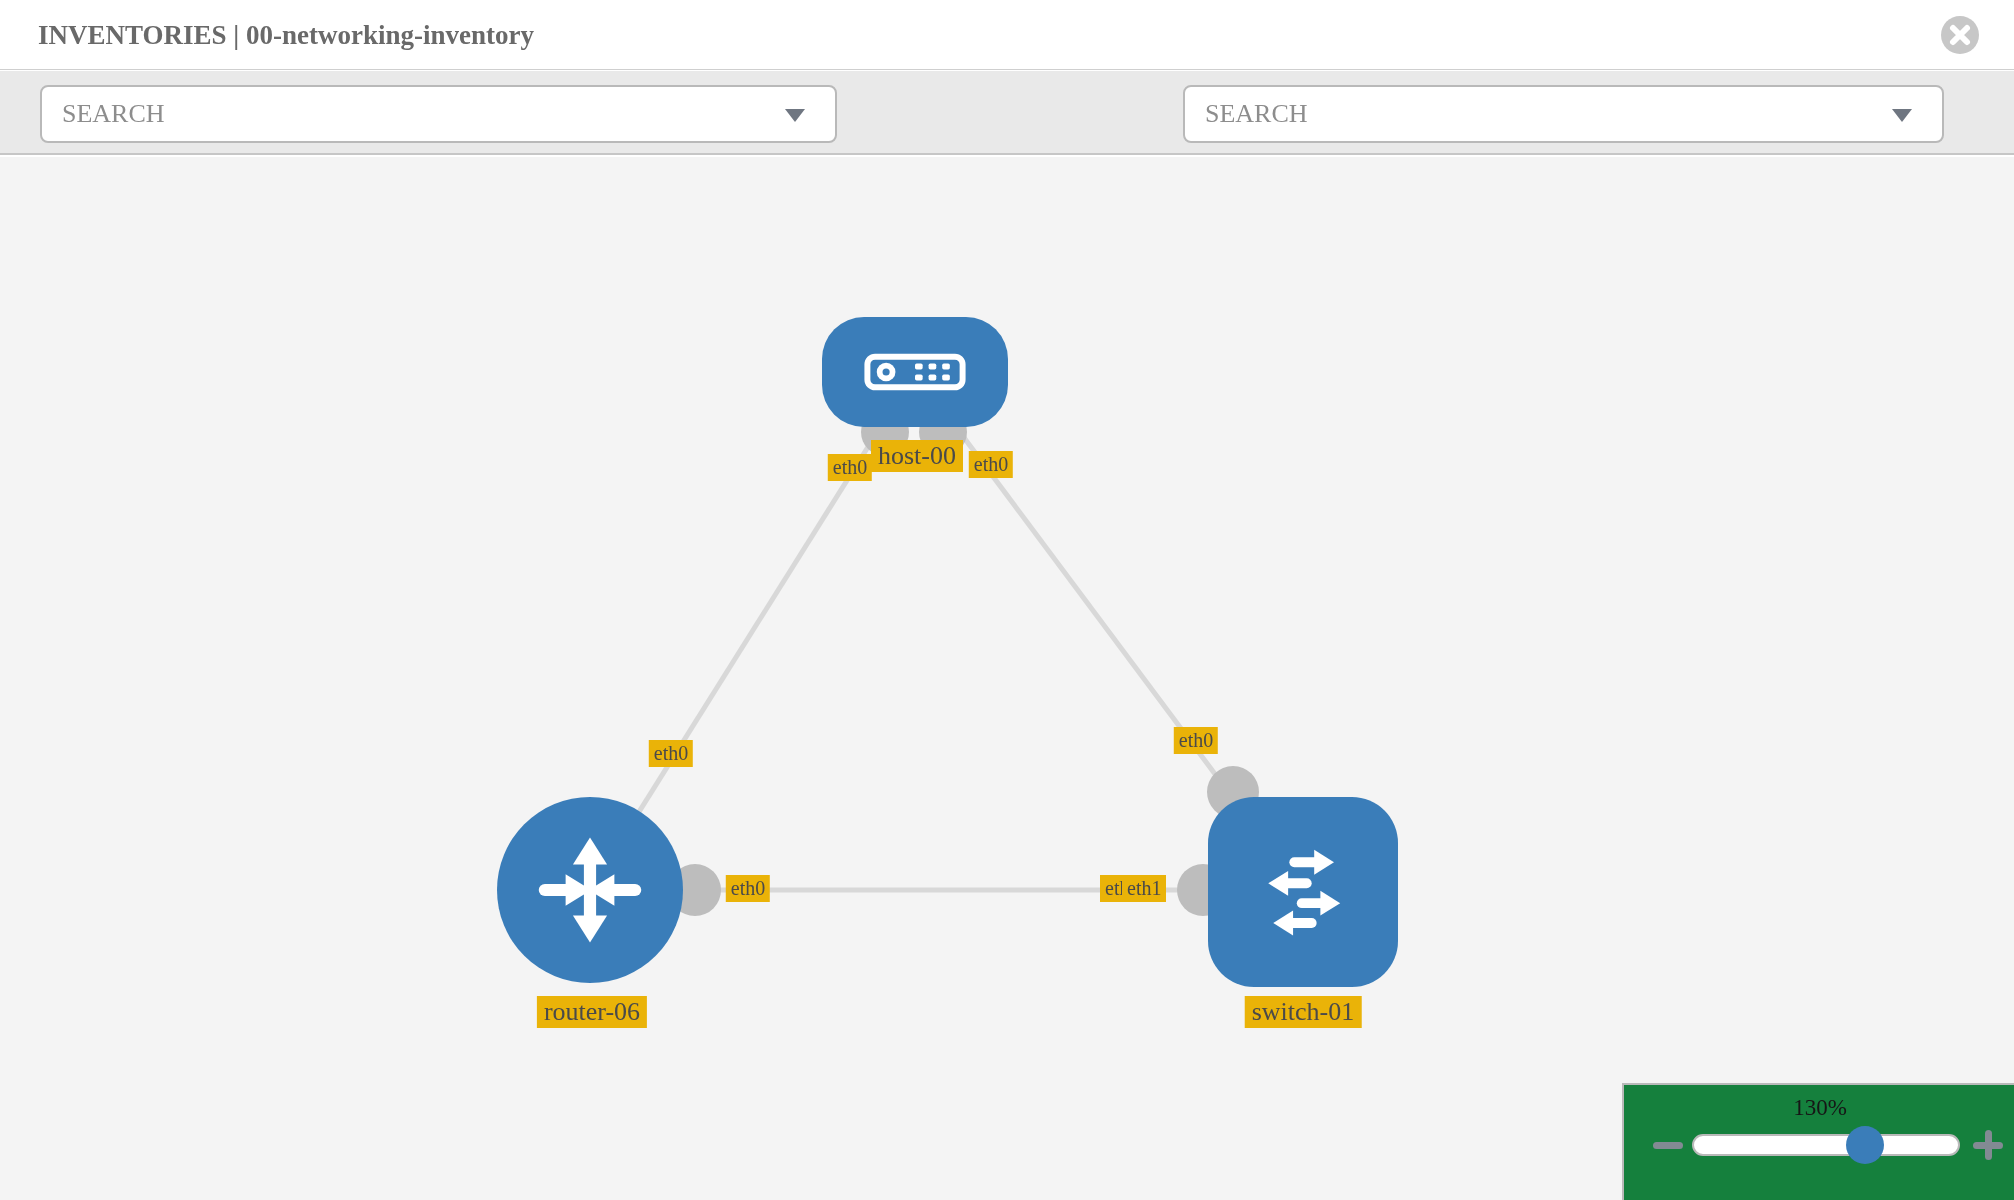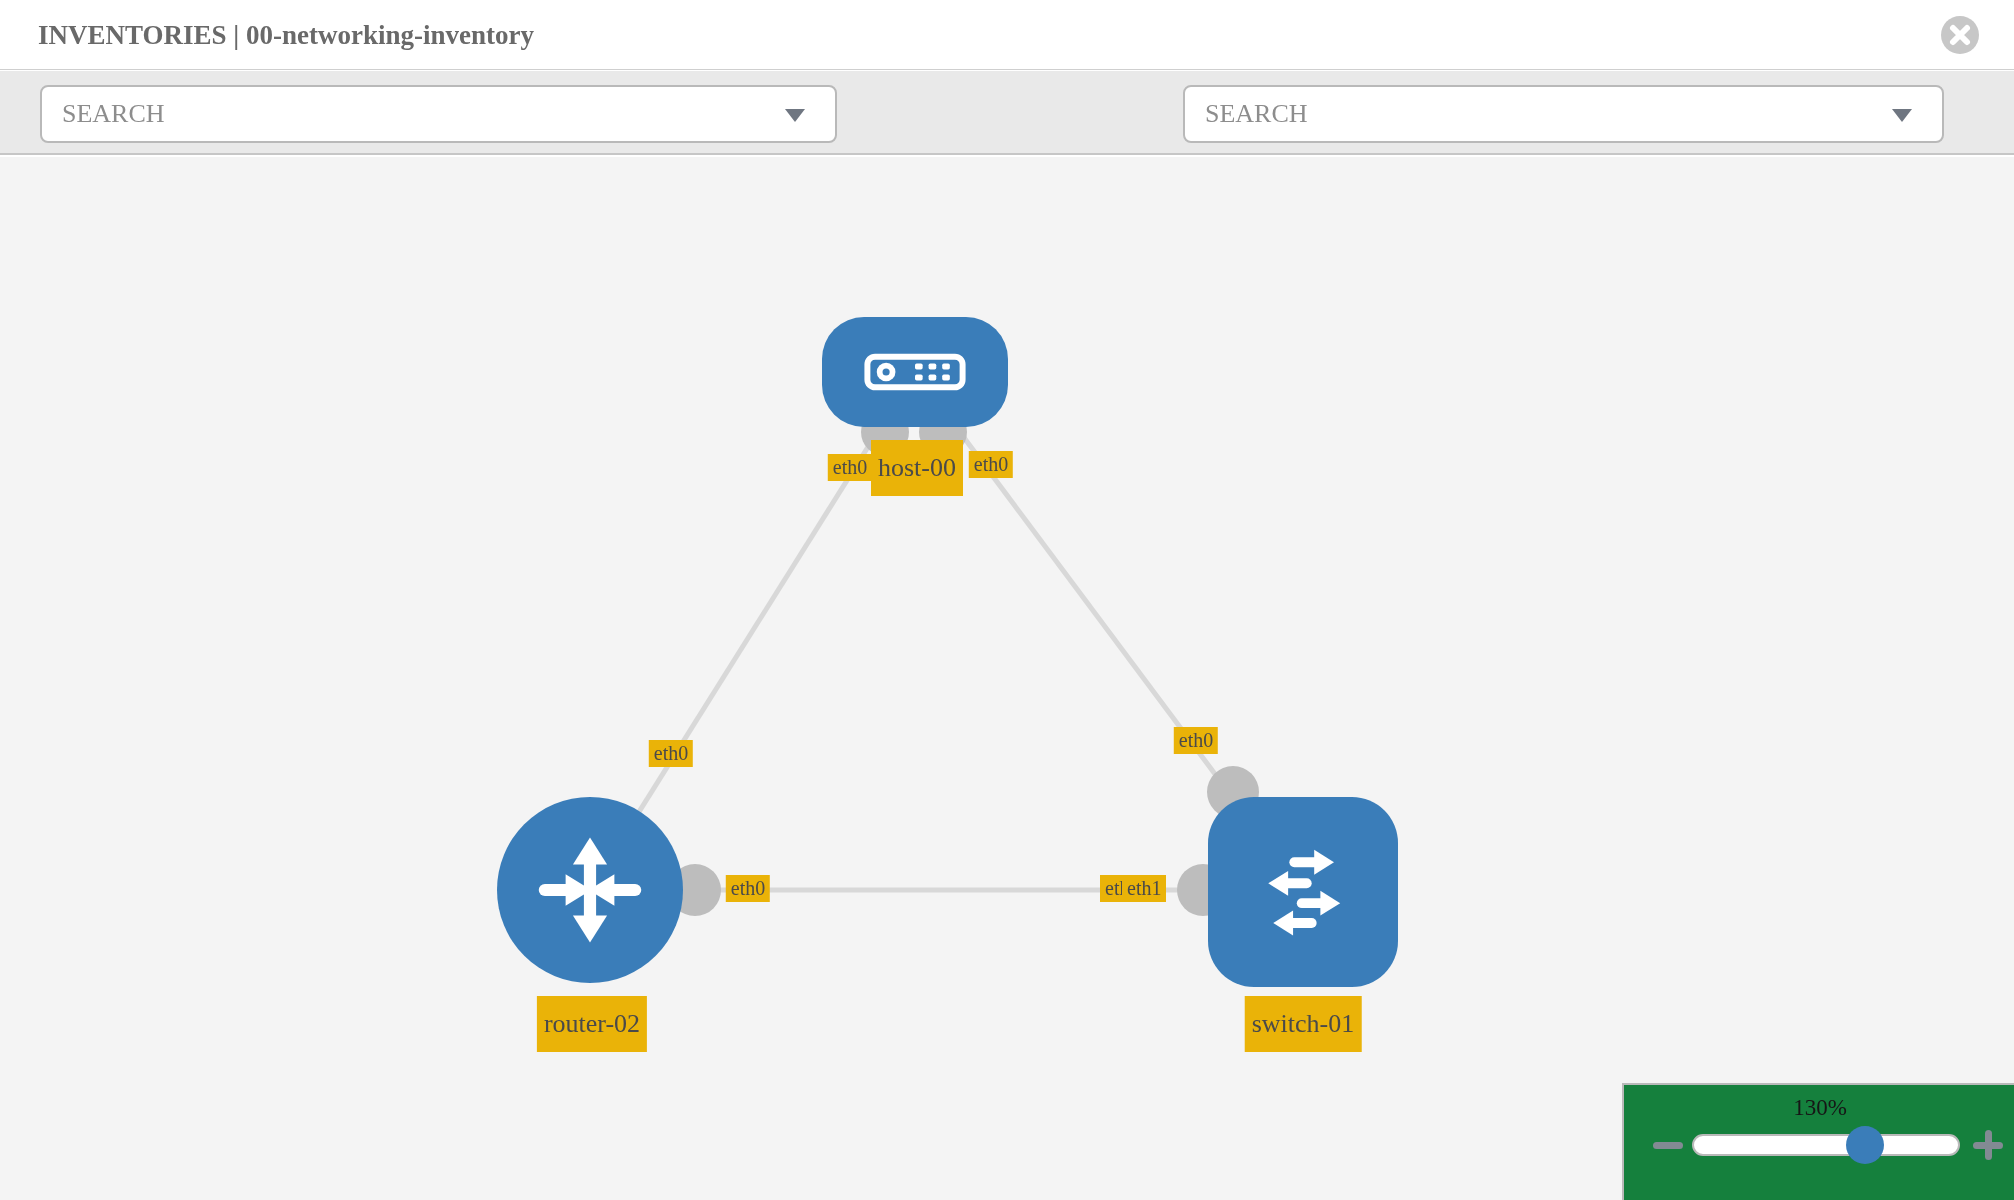--- a/index.html
+++ b/index.html
@@ -40,21 +40,21 @@
   .links-layer{position:absolute;left:0;top:0;width:2014px;height:1200px;z-index:1;pointer-events:none;}
   .links-layer .link{stroke:var(--link-gray);stroke-width:5;}
   .links-layer .endpoint{fill:var(--endpoint-gray);}
 
   .node{position:absolute;z-index:2;background:var(--node-blue);display:flex;align-items:center;justify-content:center;cursor:pointer;}
   .node-host{left:822px;top:317px;width:186px;height:110px;border-radius:42px;}
   .node-router{left:497px;top:797px;width:186px;height:186px;border-radius:50%;}
   .node-switch{left:1208px;top:797px;width:190px;height:190px;border-radius:46px;}
 
   .graph-label{position:absolute;z-index:3;background:#eab308;color:var(--label-text);white-space:nowrap;}
-  .node-label{font-size:26px;padding:13px 7px;transform:translateX(-50%);}
+  .node-label{font-size:26px;padding:1px 7px;transform:translateX(-50%);}
   .iface-label{font-size:20px;padding:2px 5px;}
   .iface-center{transform:translateX(-50%);}
 
   
   .zoom-panel{position:absolute;left:1622px;top:1083px;width:392px;height:117px;background:#15803d;border-top:2px solid var(--border-gray);border-left:2px solid var(--border-gray);z-index:4;}
   .zoom-level{position:absolute;left:0;top:10px;width:392px;text-align:center;font-size:23px;color:#161616;}
   .zoom-btn{position:absolute;top:42px;width:36px;height:36px;background:none;border:none;padding:0;cursor:pointer;}
   .zoom-btn .bar-h{position:absolute;left:3px;top:15px;width:30px;height:7px;border-radius:4px;background:var(--icon-gray);}
   .zoom-btn .bar-v{position:absolute;left:14.5px;top:3px;width:7px;height:30px;border-radius:4px;background:var(--icon-gray);}
   .zoom-out{left:26px;}
@@ -163,21 +163,21 @@
   <div class="graph-label node-label" style="left:917px;top:440px;">host-00</div>
   <div class="graph-label iface-label iface-center" style="left:991px;top:451px;">eth0</div>
 
   <div class="graph-label iface-label iface-center" style="left:671px;top:740px;">eth0</div>
   <div class="graph-label iface-label iface-center" style="left:1196px;top:727px;">eth0</div>
 
   <div class="graph-label iface-label iface-center" style="left:748px;top:875px;">eth0</div>
   <div class="graph-label iface-label" style="left:1100px;top:875px;">eth1</div>
   <div class="graph-label iface-label" style="left:1122px;top:875px;">eth1</div>
 
-  <div class="graph-label node-label" style="left:592px;top:996px;">router-02</div>
+  <div class="graph-label node-label" style="left:592px;top:996px;">router-06</div>
   <div class="graph-label node-label" style="left:1303px;top:996px;">switch-01</div>
 
   <div class="zoom-panel">
     <div class="zoom-level">130%</div>
     <button class="zoom-btn zoom-out" aria-label="zoom out">
       <span class="bar-h"></span>
     </button>
     <div class="slider-track"></div>
     <div class="slider-thumb"></div>
     <button class="zoom-btn zoom-in" aria-label="zoom in">

